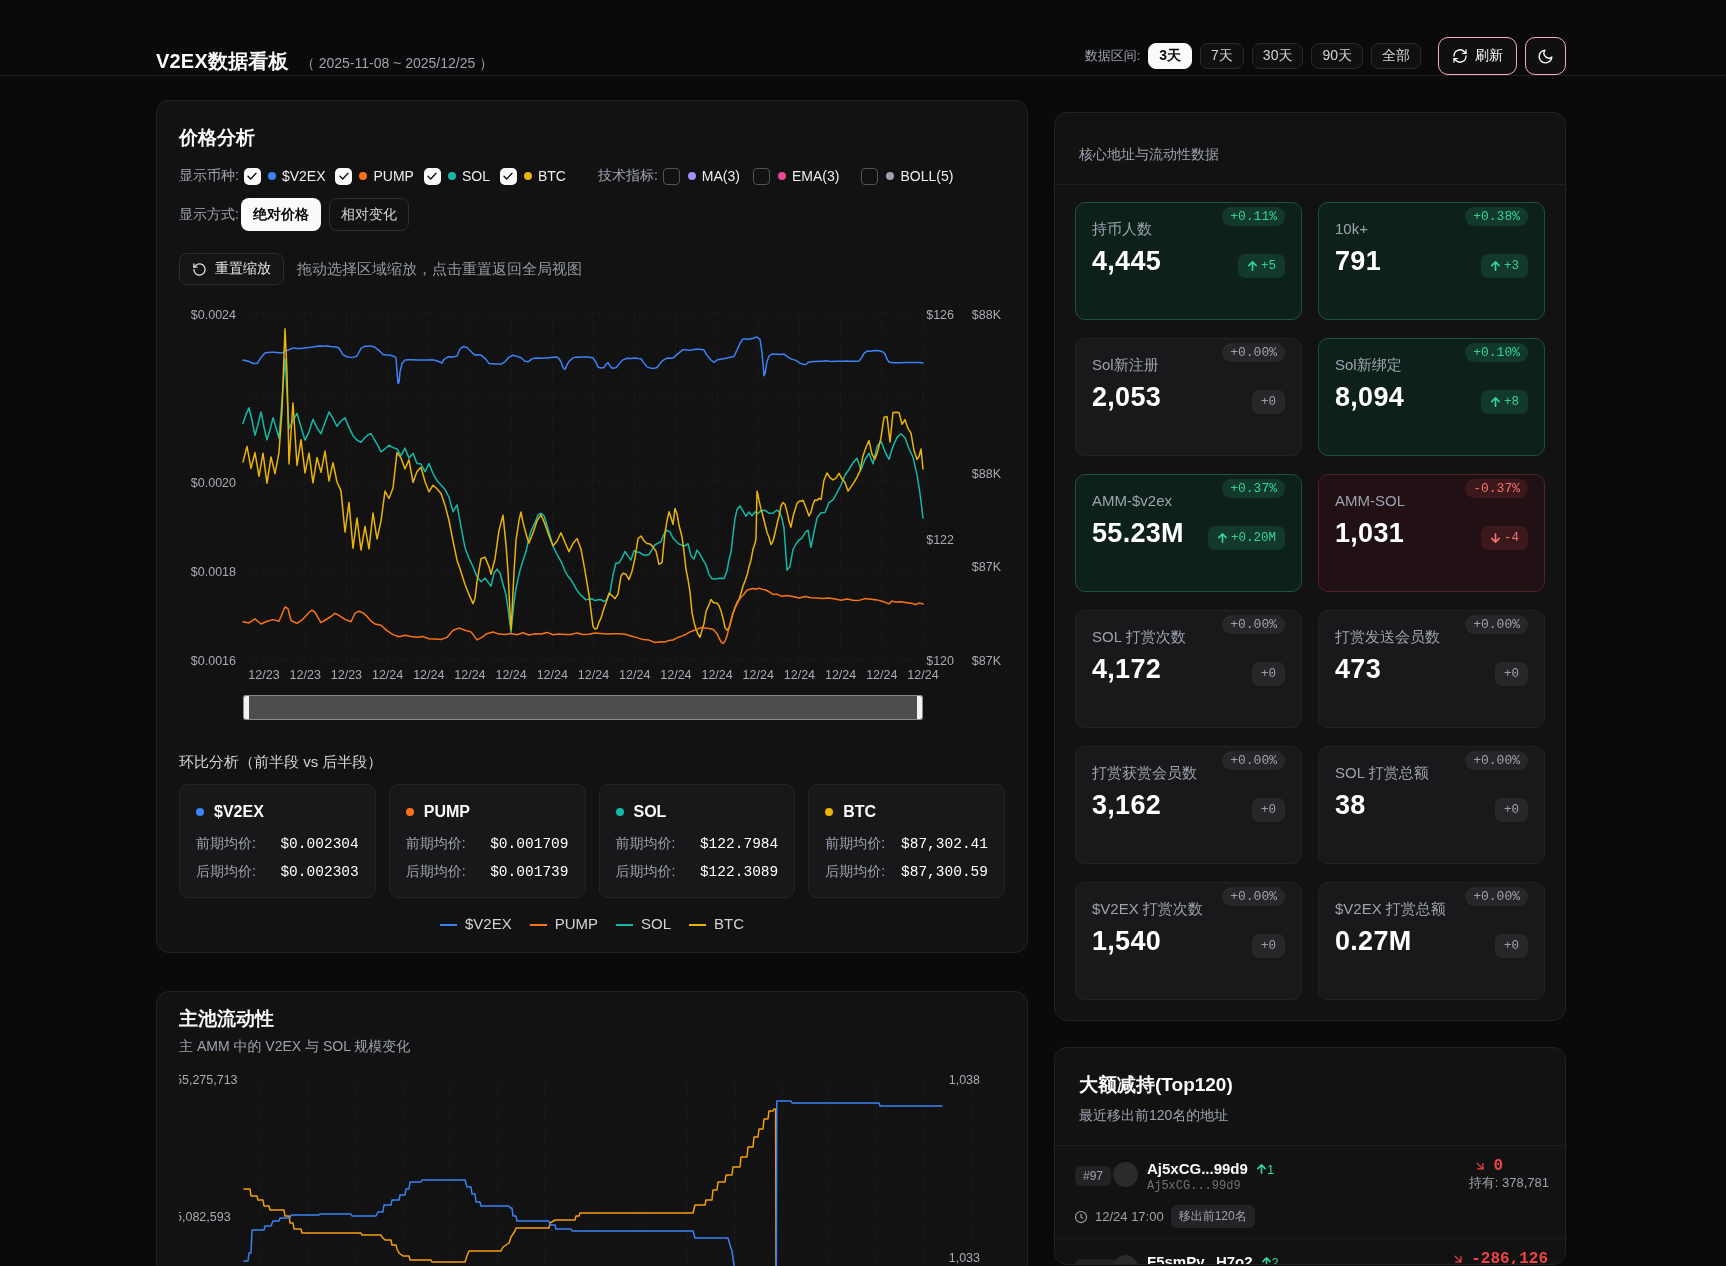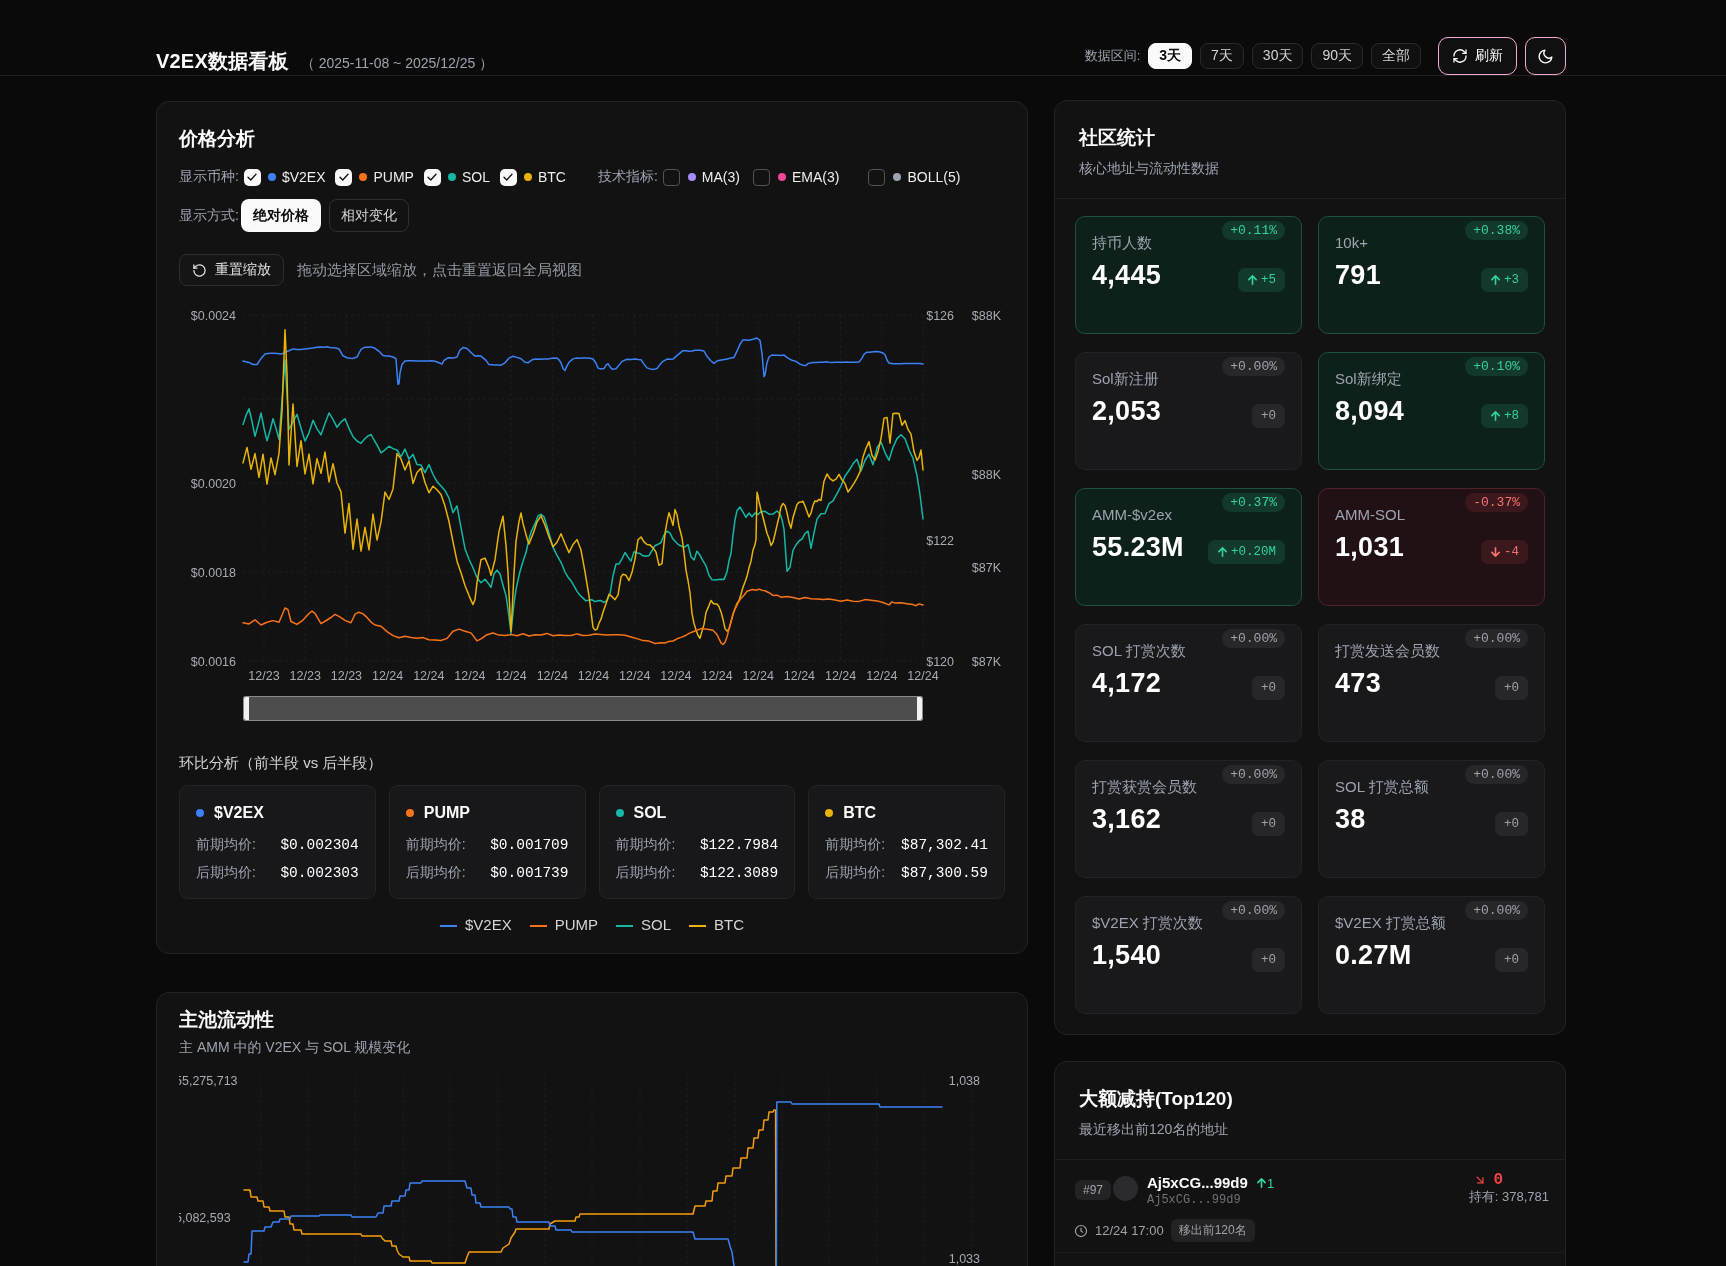--- a/index.html
+++ b/index.html
@@ -135,21 +135,21 @@
                 <path d="M4 12.5l5.5 5.5L20 6.5"></path>
               </svg>
             </span><span class="dot" style="background:#14b8a6"></span>SOL</span>
         <span class="citem"><span class="chk">
               <svg viewBox="0 0 24 24" fill="none" stroke="#0a0a0a" stroke-width="2.5" stroke-linecap="round" stroke-linejoin="round">
                 <path d="M4 12.5l5.5 5.5L20 6.5"></path>
               </svg>
             </span><span class="dot" style="background:#eab308"></span>BTC</span>
         <span class="glabel" style="margin-left:22px">技术指标:</span>
         <span class="citem" style="margin-right:13px"><span class="unchk"></span><span class="dot" style="background:#a78bfa"></span>MA(3)</span>
-        <span class="citem" style="margin-right:29px"><span class="unchk"></span><span class="dot" style="background:#ec4899"></span>EMA(3)</span>
+        <span class="citem" style="margin-right:22px"><span class="unchk"></span><span class="dot" style="background:#ec4899"></span>EMA(3)</span>
         <span class="citem" style="margin-right:0"><span class="unchk"></span><span class="dot" style="background:#9ca3af"></span>BOLL(5)</span>
       </div>
       <div class="row2">
         <span class="glabel" style="margin-right:2px">显示方式:</span>
         <div class="modebtn on">绝对价格</div>
         <div class="modebtn off">相对变化</div>
       </div>
       <div class="row3">
         <div class="resetbtn"><svg width="15" height="15" viewBox="0 0 24 24" fill="none" stroke="#e4e4e7" stroke-width="2" stroke-linecap="round" stroke-linejoin="round">
               <path d="M3 12a9 9 0 1 0 2.8-6.5L3 8"></path>
@@ -297,21 +297,20 @@
           <text x="801" y="191" class="ax ar">1,033</text>
           <polyline class="sline" stroke="#f59e0b" stroke-width="2" points="65.0,118.0 71.0,118.0 72.0,125.0 78.0,125.0 79.0,129.0 84.0,129.0 85.0,135.0 90.0,135.0 91.0,139.0 105.0,139.0 106.0,145.0 110.0,145.0 111.0,152.0 114.0,152.0 115.0,158.0 122.0,158.0 123.0,162.0 182.0,162.0 183.0,164.0 202.0,164.0 203.0,166.0 206.0,169.0 212.0,169.0 213.0,174.0 217.0,174.0 218.0,178.0 220.0,182.0 224.0,185.0 230.0,185.0 231.0,189.0 252.0,189.0 253.0,191.0 286.0,191.0 288.0,185.0 290.0,180.0 322.0,180.0 324.0,176.0 330.0,172.0 332.0,166.0 336.0,160.0 337.0,157.0 370.0,157.0 371.0,152.0 376.0,149.0 396.0,149.0 397.0,145.0 400.0,145.0 401.0,142.0 514.0,142.0 516.0,134.0 526.0,134.0 527.0,129.0 533.0,129.0 534.0,119.0 538.0,119.0 539.0,111.0 546.0,111.0 547.0,104.0 553.0,104.0 554.0,96.0 561.0,96.0 562.0,86.0 568.0,86.0 569.0,76.0 574.0,76.0 575.0,66.0 579.0,66.0 580.0,58.0 584.0,58.0 585.0,48.0 589.0,48.0 590.0,40.0 594.0,40.0 595.0,38.0 596.6,38.0 597.2,262.0 763.0,262.0"></polyline>
           <polyline class="sline" stroke="#3b82f6" stroke-width="2" points="65.0,190.0 69.0,190.0 70.0,182.0 72.0,182.0 73.0,159.0 85.0,159.0 86.0,155.0 92.0,155.0 94.0,150.0 100.0,150.0 101.0,147.0 111.0,147.0 112.0,144.0 140.0,144.0 141.0,143.0 172.0,143.0 173.0,145.0 197.0,145.0 199.0,141.0 204.0,141.0 205.0,134.0 212.0,134.0 213.0,129.0 220.0,129.0 221.0,124.0 226.0,124.0 227.0,118.0 230.0,118.0 231.0,111.0 242.0,111.0 243.0,109.0 286.0,109.0 288.0,116.0 292.0,116.0 293.0,123.0 296.0,123.0 297.0,131.0 301.0,131.0 302.0,135.0 330.0,135.0 331.0,137.0 333.0,137.0 334.0,145.0 337.0,145.0 338.0,150.0 370.0,150.0 371.0,154.0 376.0,154.0 377.0,158.0 392.0,158.0 393.0,160.0 514.0,160.0 516.0,167.0 549.0,167.0 551.0,174.0 553.0,180.0 555.0,194.0 557.0,262.0 597.2,262.0 597.8,30.0 612.0,30.0 613.0,32.0 700.0,32.0 701.0,35.0 722.0,35.0 763.0,35.0"></polyline>
         </svg>
       </div>
     </section>
   </div>
   <div class="colR">
     <section class="card stcard">
       <div class="sthead">
-        <h2>社区统计</h2>
         <div class="stsub">核心地址与流动性数据</div>
       </div>
       <div class="stgrid">
         <div class="stat g">
             <span class="lb">持币人数</span>
             <span class="pill p1 pg">+0.11%</span>
             <span class="val">4,445</span>
             <span class="pill p2 pg"><svg width="11" height="12" viewBox="0 0 12 13" fill="none" stroke="#34d399" stroke-width="1.8" stroke-linecap="round" stroke-linejoin="round">
                 <path d="M6 11V2M2 6l4-4 4 4"></path>
               </svg>+5</span>

